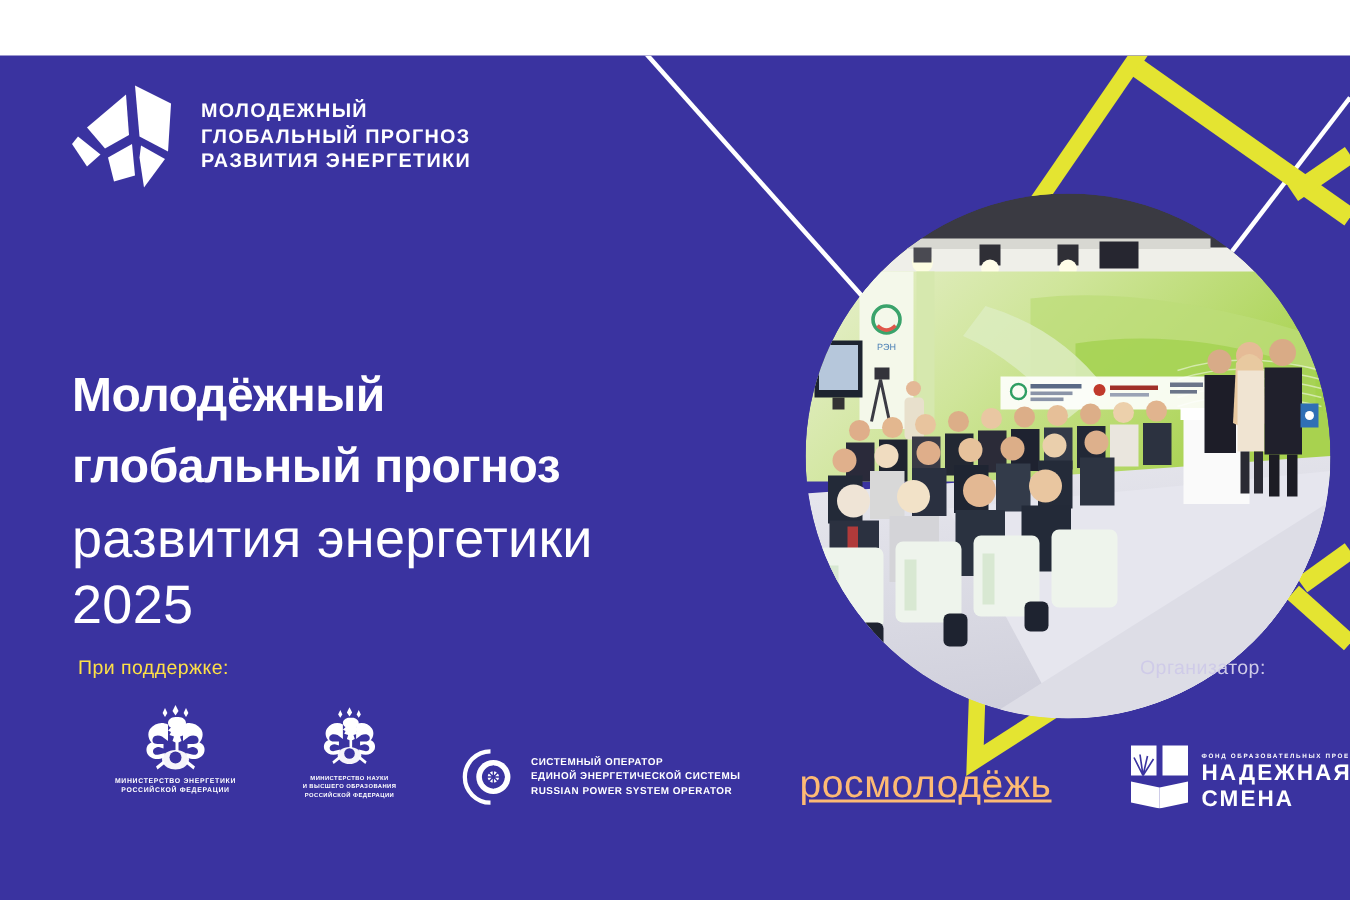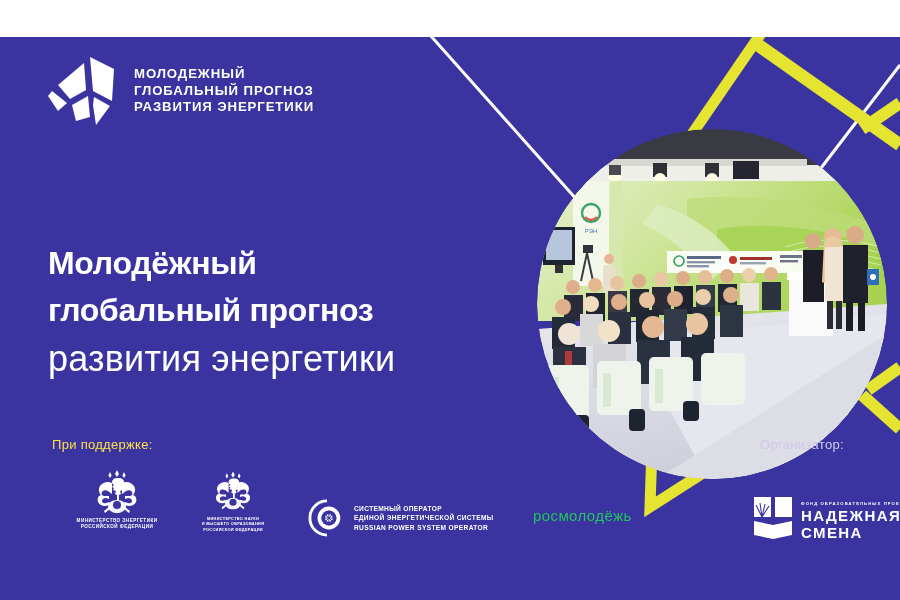--- a/index.html
+++ b/index.html
@@ -78,21 +78,21 @@
     text-transform:uppercase;
     margin-top:3px;
   }
   .emblem-cap.tiny{font-size:3.9px;line-height:5.3px;letter-spacing:0.3px;}
 
   
   .so{display:flex;align-items:center;gap:8px;}
   .so-text{color:#ffffff;font-size:6.6px;font-weight:bold;line-height:9.2px;letter-spacing:0.35px;white-space:nowrap;}
 
   
-  .rm{color:#22c55e;font-size:15px;font-weight:500;letter-spacing:0.4px;}
+  .rm{color:#fdba74;font-size:26px;font-weight:500;letter-spacing:0.4px;text-decoration:underline;}
 
   
   .ns{display:flex;align-items:flex-start;gap:7px;}
   .ns-text{padding-top:6px;}
   .ns-small{color:#ffffff;font-size:4.2px;font-weight:bold;letter-spacing:1.1px;text-transform:uppercase;line-height:6px;white-space:nowrap;}
   .ns-big{color:#ffffff;font-size:15px;font-weight:bold;letter-spacing:1.4px;line-height:17px;text-transform:uppercase;white-space:nowrap;}
 
   
   .photo-circle{
     position:absolute;
@@ -318,20 +318,21 @@
       <div>МОЛОДЕЖНЫЙ</div>
       <div>ГЛОБАЛЬНЫЙ ПРОГНОЗ</div>
       <div>РАЗВИТИЯ ЭНЕРГЕТИКИ</div>
     </div>
   </div>
 
   <div class="headline">
     <div class="l1">Молодёжный</div>
     <div class="l2">глобальный прогноз</div>
     <div class="l3">развития энергетики</div>
+    <div class="l4">2025</div>
   </div>
 
   <div class="support-label">При поддержке:</div>
   <div class="org-label">Организатор:</div>
 
   <div class="logo-row">
 
     <div class="partner" style="left:52px;top:0;width:130px;">
       <svg class="emblem" width="50" height="48" viewBox="0 0 50 48">
         <g fill="#ffffff">

